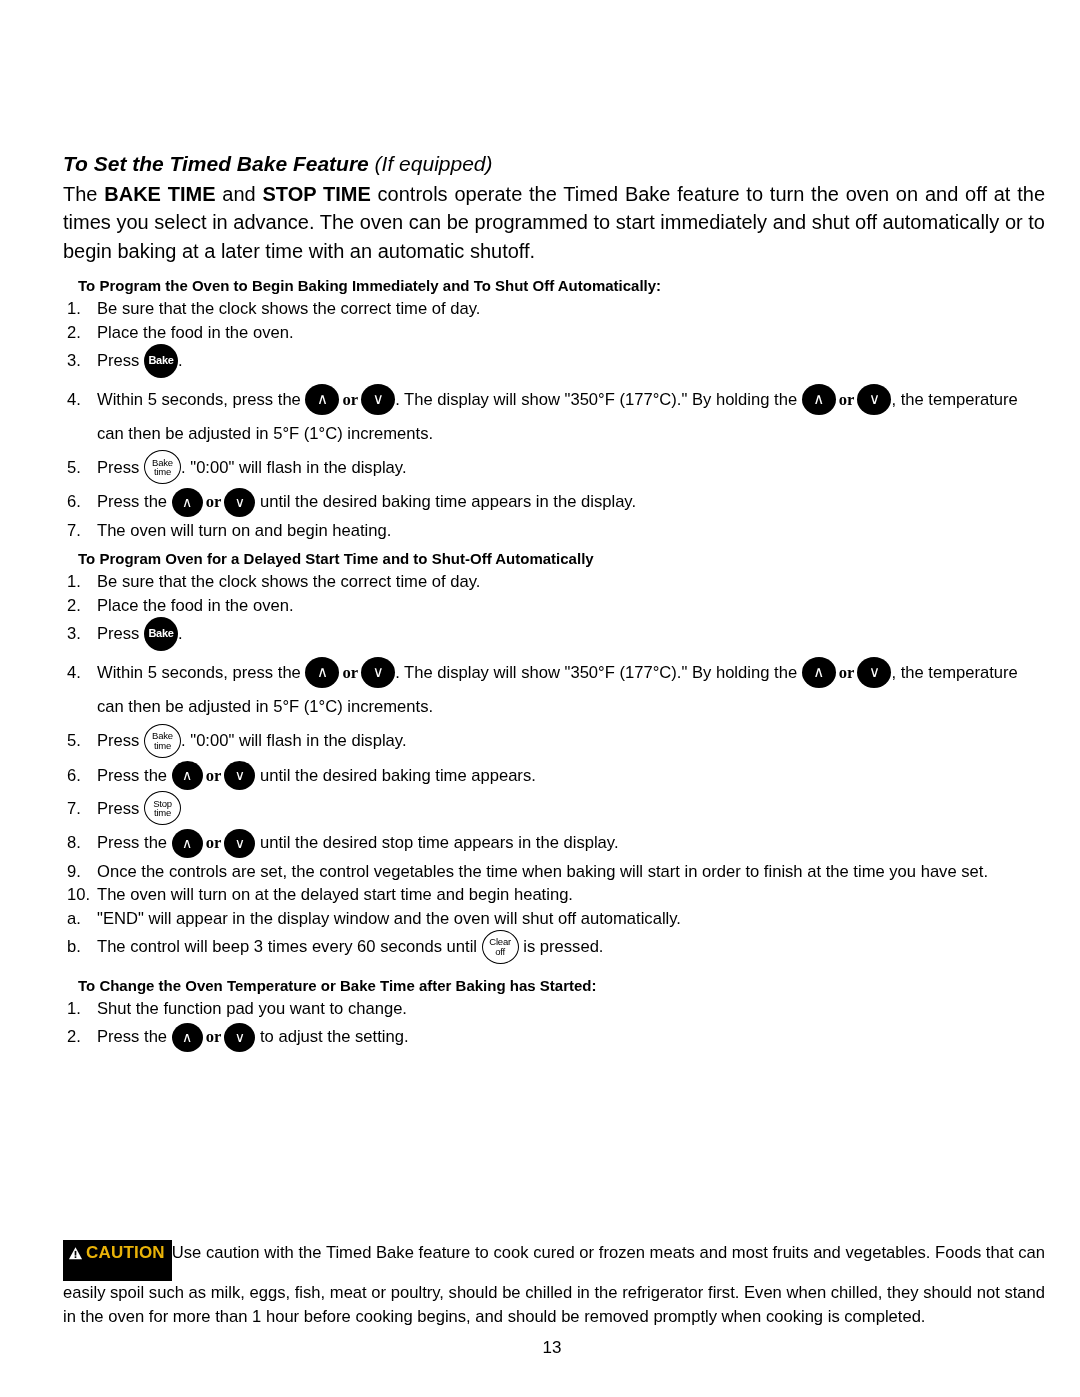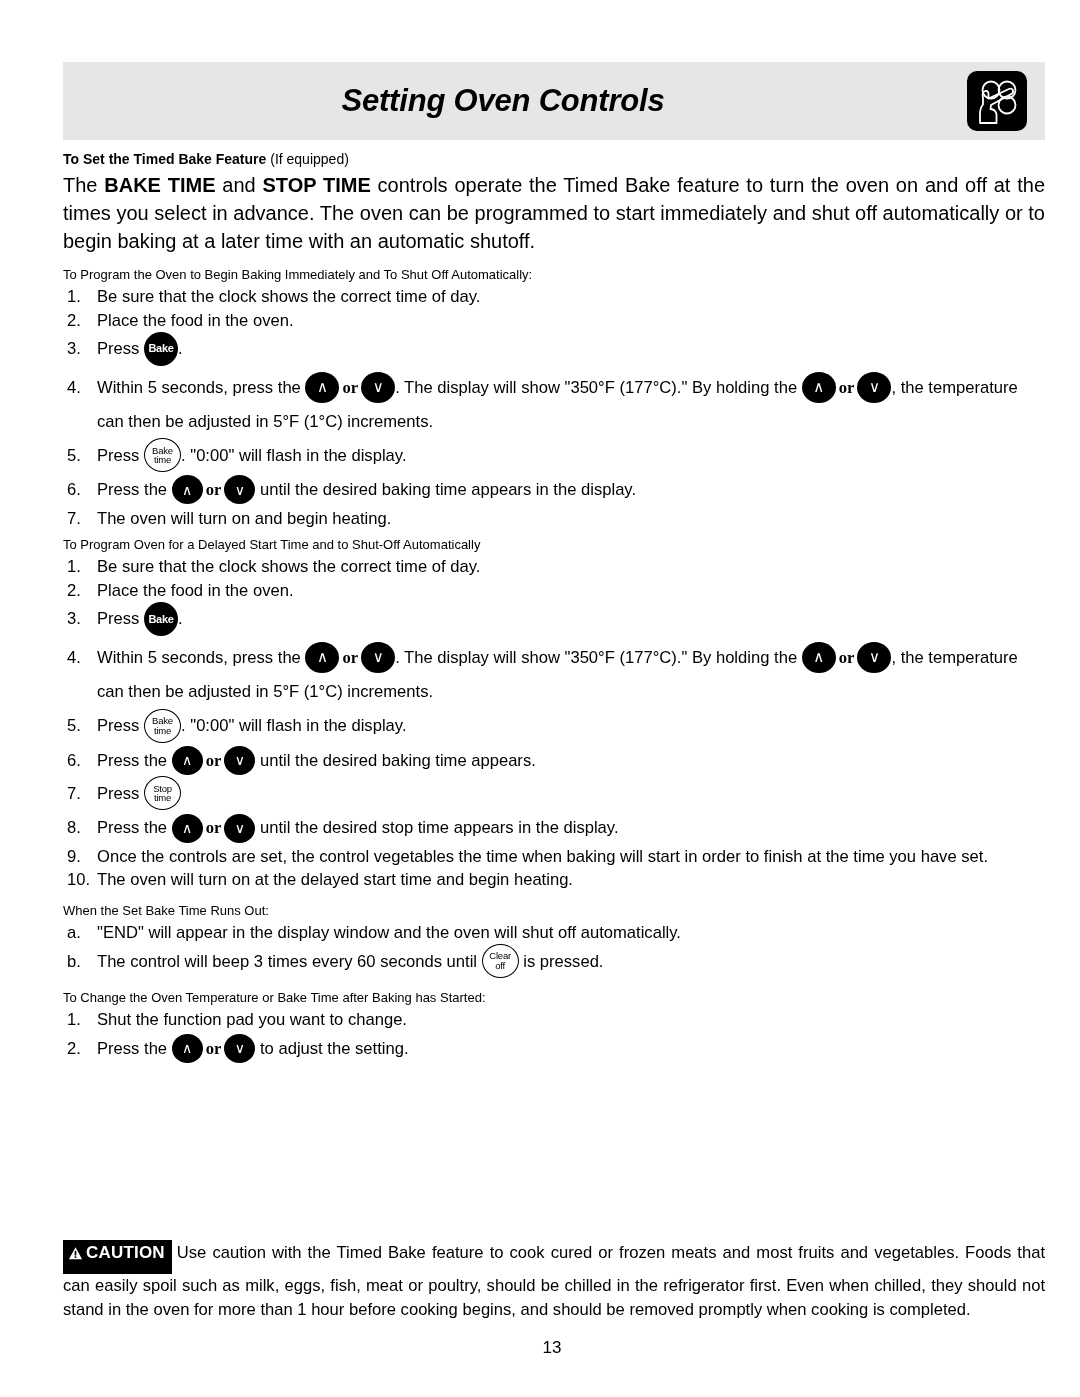--- a/index.html
+++ b/index.html
@@ -56,37 +56,38 @@
   .header-icon svg { display:block; }
 
   
   .content {
     position: absolute;
     left: 63px;
     top: 150px;
     width: 982px;
   }
   .h2 {
-    font-size: 14px;
+    font-size: 21px;
     font-weight: bold;
     margin: 0 0 2px 0;
     line-height: 1.33;
+    font-style: italic;
   }
   .h2 .reg { font-weight: normal; }
   .para {
     font-size: 20px;
     line-height: 1.42;
     margin: 0 0 4px 0;
     text-align: justify;
   }
   .h3 {
-    font-size: 13px;
-    font-weight: normal;
+    font-size: 15px;
+    font-weight: bold;
     line-height: 1.4;
-    margin: 10px 0 1px 0;
+    margin: 10px 0 1px 15px;
   }
   .h3.tight { margin-top: 6px; }
 
   
   .row {
     display: flex;
     font-size: 16.6px;
     line-height: 1.42;
     align-items: flex-start;
   }
@@ -172,55 +173,43 @@
     top: 1240px;
     width: 982px;
     font-size: 16.6px;
     line-height: 1.42;
     text-align: justify;
   }
   .caution-badge {
     display: inline-flex;
     align-items: center;
     background: #000000;
-    color: #ffffff;
+    color: #eab308;
     font-weight: bold;
     font-size: 17px;
-    padding: 1px 7px 9px 5px;
+    padding: 1px 7px 16px 5px;
     letter-spacing: 0.2px;
     vertical-align: -3px;
-    margin-right: 5px;
   }
   .caution-badge svg { margin-right: 3px; display:block; }
 
   .page-number {
     position: absolute;
     left: 12px;
     top: 1338px;
     width: 1080px;
     text-align: center;
     font-size: 17px;
   }
 </style>
 </head>
 <body>
 
 <div class="page">
 
-  <div class="header-band">
-    <div class="header-title">Setting Oven Controls</div>
-    <div class="header-icon">
-      <svg width="60" height="60" viewBox="0 0 60 60">
-        <circle cx="24" cy="19" r="8.5" fill="none" stroke="#ffffff" stroke-width="1.8"></circle>
-        <circle cx="40" cy="19" r="8.5" fill="none" stroke="#ffffff" stroke-width="1.8"></circle>
-        <circle cx="40" cy="34" r="8.5" fill="none" stroke="#ffffff" stroke-width="1.8"></circle>
-        <path d="M16 27 q-1.5 -6 2.5 -7 q3 -0.6 3 3.5 l0 4 L42 18 q3 -1.2 4 1.4 q0.8 2.6 -2.2 4 L24 34 l-0.5 4 q5 0.5 6 5 l0 9 L13 52 l0 -9 q0 -6 3 -9.5 z" fill="none" stroke="#ffffff" stroke-width="1.8" stroke-linejoin="round"></path>
-      </svg>
-    </div>
-  </div>
 
   <div class="content">
 
     <div class="h2">
       <span>To Set the Timed Bake Feature</span><span class="reg"> (If equipped)</span>
     </div>
     <p class="para"><span>The </span><b>BAKE TIME</b><span> and </span><b>STOP TIME</b><span> controls operate the Timed Bake feature to turn the oven on and off at the times you select in advance. The oven can be programmed to start immediately and shut off automatically or to begin baking at a later time with an automatic shutoff.</span></p>
 
     <div class="h3">To Program the Oven to Begin Baking Immediately and To Shut Off Automatically:</div>
 
@@ -298,21 +287,20 @@
     </div>
     <div class="row">
       <span class="num">9.</span>
       <span class="txt">Once the controls are set, the control vegetables the time when baking will start in order to finish at the time you have set.</span>
     </div>
     <div class="row">
       <span class="num">10.</span>
       <span class="txt">The oven will turn on at the delayed start time and begin heating.</span>
     </div>
 
-    <div class="h3">When the Set Bake Time Runs Out:</div>
 
     <div class="row">
       <span class="num">a.</span>
       <span class="txt">"END" will appear in the display window and the oven will shut off automatically.</span>
     </div>
     <div class="row tall">
       <span class="num">b.</span>
       <span class="txt"><span>The control will beep 3 times every 60 seconds until </span><span class="key key-light">
             <span>Clear</span>
             <span>off</span>

